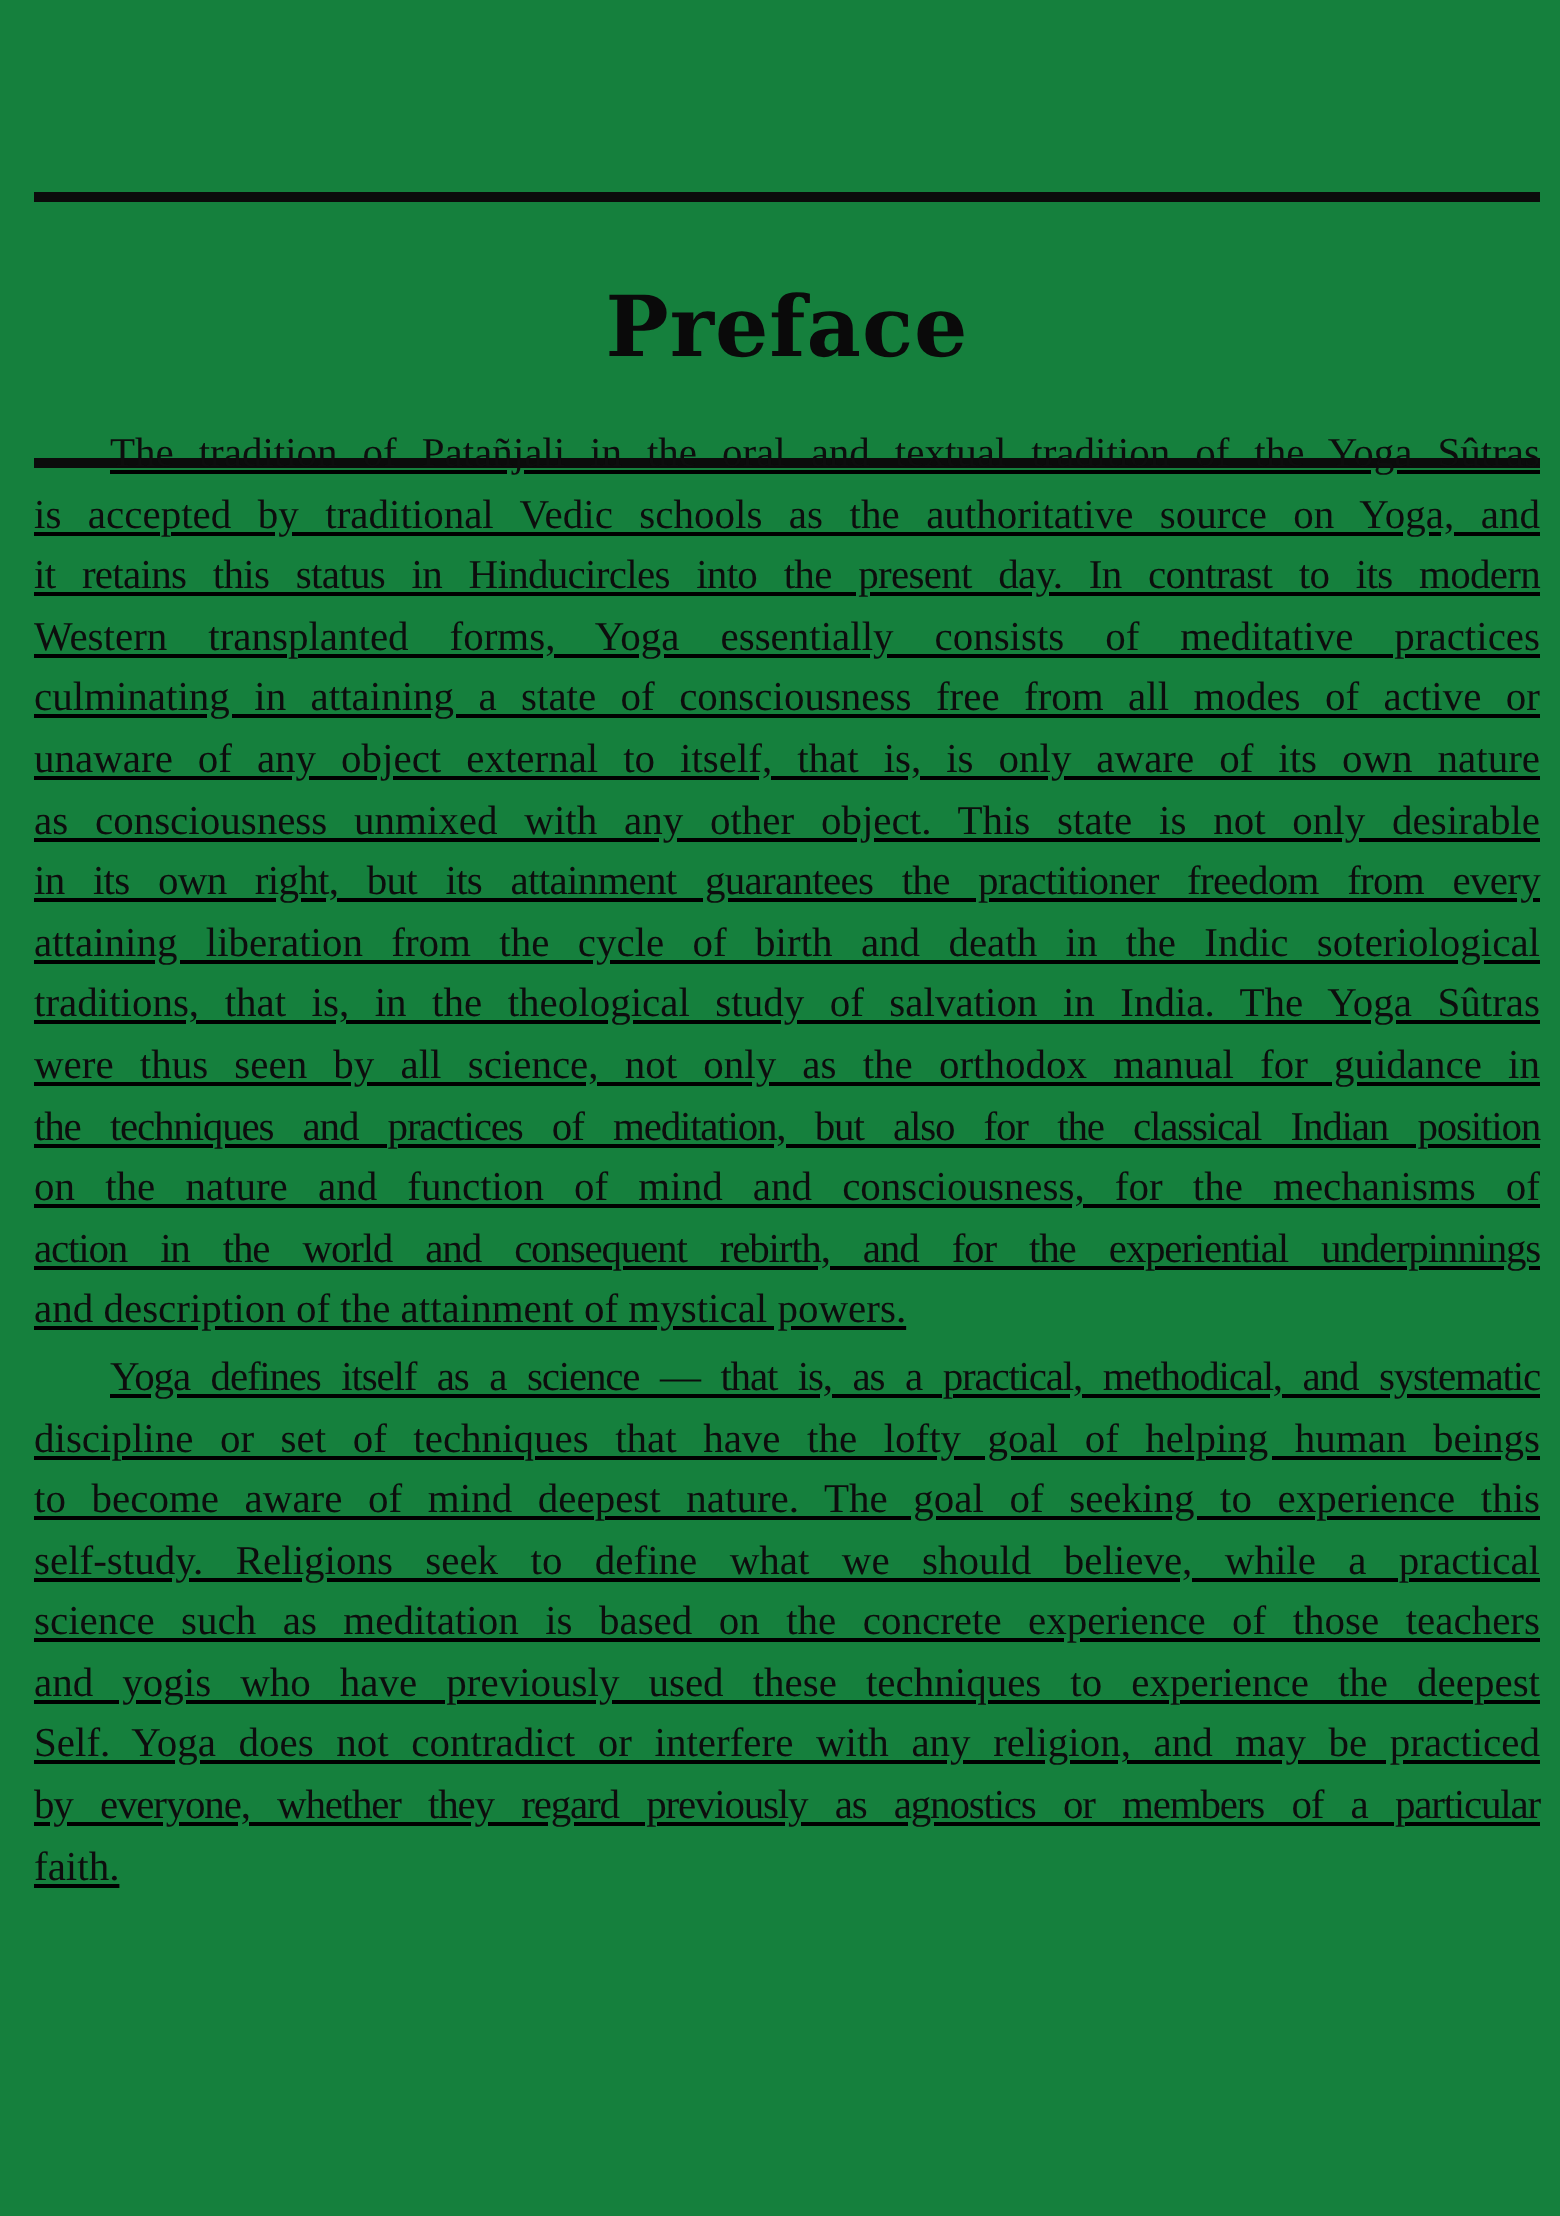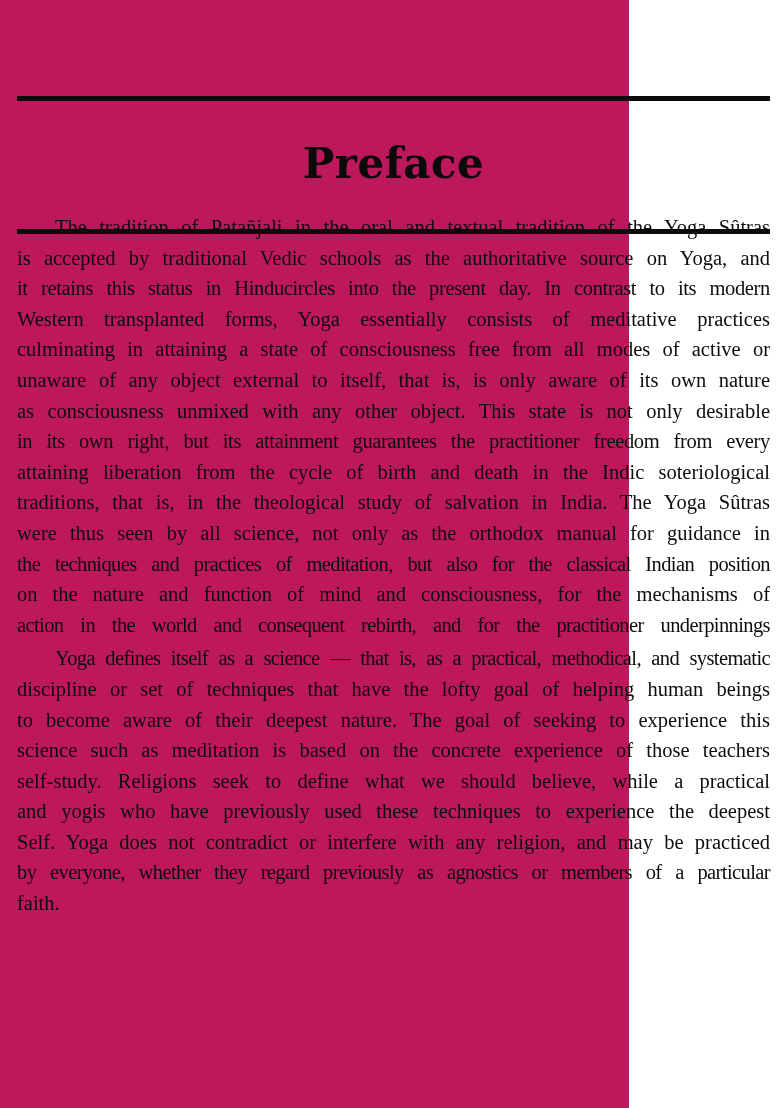--- a/index.html
+++ b/index.html
@@ -14,23 +14,23 @@
     overflow: hidden;
     font-family: "Liberation Serif", "DejaVu Serif", serif;
     color: #000000;
     -webkit-font-smoothing: antialiased;
   }
 
   .page {
     position: absolute;
     left: 0;
     top: 0;
-    width: 629px;
+    width: 780px;
     height: 1108px;
-    background: #be185d;
+    background: #15803d;
   }
 
   
   .heading-block {
     position: absolute;
     left: 17px;
     top: 96px;
     width: 753px;
   }
 
@@ -55,20 +55,21 @@
     color: #0a0a0a;
     padding: 3px 0 5px 0;
   }
 
   
   .body-copy {
     position: absolute;
     left: 17px;
     top: 212px;
     width: 753px;
+    text-decoration: underline;
   }
 
   .para {
     margin: 0;
   }
   .para + .para {
     margin-top: 3px;
   }
 
   
@@ -126,29 +127,30 @@
       <span class="line just">Western transplanted forms, Yoga essentially consists of meditative practices</span>
       <span class="line just">culminating in attaining a state of consciousness free from all modes of active or</span>
       <span class="line just">unaware of any object external to itself, that is, is only aware of its own nature</span>
       <span class="line just">as consciousness unmixed with any other object. This state is not only desirable</span>
       <span class="line just tight">in its own right, but its attainment guarantees the practitioner freedom from every</span>
       <span class="line just">attaining liberation from the cycle of birth and death in the Indic soteriological</span>
       <span class="line just">traditions, that is, in the theological study of salvation in India. The Yoga Sûtras</span>
       <span class="line just">were thus seen by all science, not only as the orthodox manual for guidance in</span>
       <span class="line just tighter">the techniques and practices of meditation, but also for the classical Indian position</span>
       <span class="line just">on the nature and function of mind and consciousness, for the mechanisms of</span>
-      <span class="line just tighter">action in the world and consequent rebirth, and for the practitioner underpinnings</span>
+      <span class="line just tighter">action in the world and consequent rebirth, and for the experiential underpinnings</span>
+      <span class="line last">and description of the attainment of mystical powers.</span>
     </p>
 
     <p class="para">
       <span class="line just indent tighter">Yoga defines itself as a science — that is, as a practical, methodical, and systematic</span>
       <span class="line just">discipline or set of techniques that have the lofty goal of helping human beings</span>
-      <span class="line just">to become aware of their deepest nature. The goal of seeking to experience this</span>
+      <span class="line just">to become aware of mind deepest nature. The goal of seeking to experience this</span>
+      <span class="line just">self-study. Religions seek to define what we should believe, while a practical</span>
       <span class="line just">science such as meditation is based on the concrete experience of those teachers</span>
-      <span class="line just">self-study. Religions seek to define what we should believe, while a practical</span>
       <span class="line just">and yogis who have previously used these techniques to experience the deepest</span>
       <span class="line just">Self. Yoga does not contradict or interfere with any religion, and may be practiced</span>
       <span class="line just tighter">by everyone, whether they regard previously as agnostics or members of a particular</span>
       <span class="line last">faith.</span>
     </p>
 
   </div>
 </div>
 
 </body></html>

